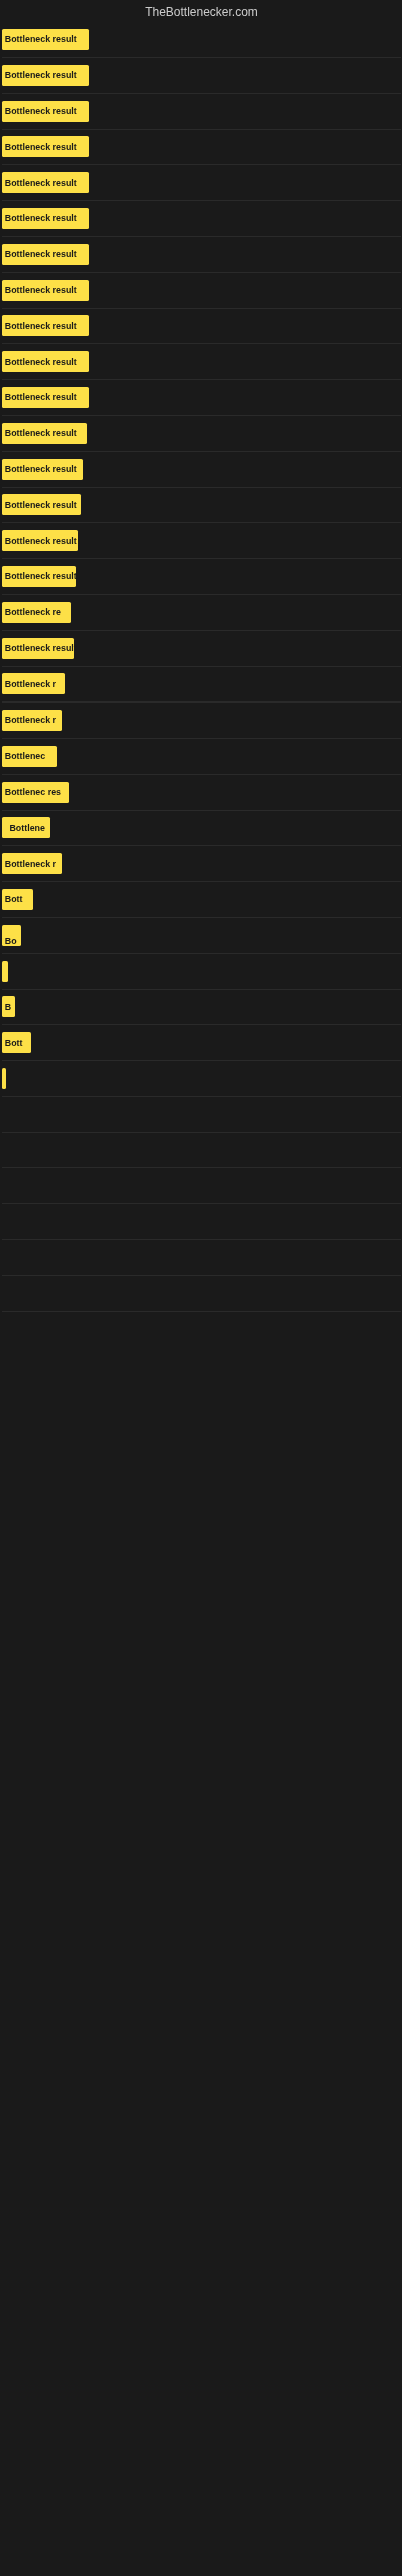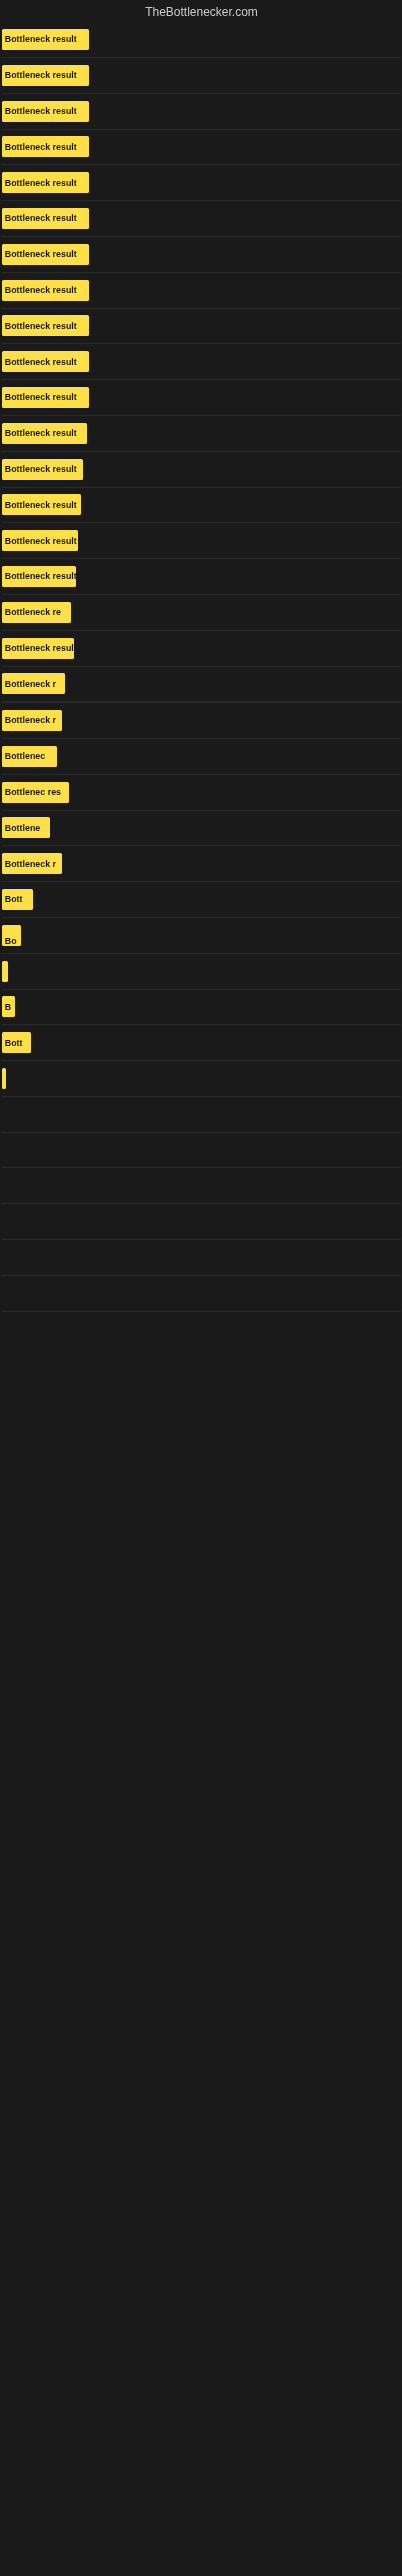--- a/index.html
+++ b/index.html
@@ -189,21 +189,21 @@
       </div>
     </div>
     <div class="divider"></div>
     <div class="result-bar-container">
       <div class="result-bar" style="width: 67px;">
         <span>Bottlenec res</span>
       </div>
     </div>
     <div class="divider"></div>
     <div class="result-bar-container">
-      <div class="result-bar" style="width: 48px;">
+      <div class="result-bar" style="width: 48px; justify-content: center;">
         <span>Bottlene</span>
       </div>
     </div>
     <div class="divider"></div>
     <div class="result-bar-container">
       <div class="result-bar" style="width: 60px;">
         <span>Bottleneck r</span>
       </div>
     </div>
     <div class="divider"></div>

